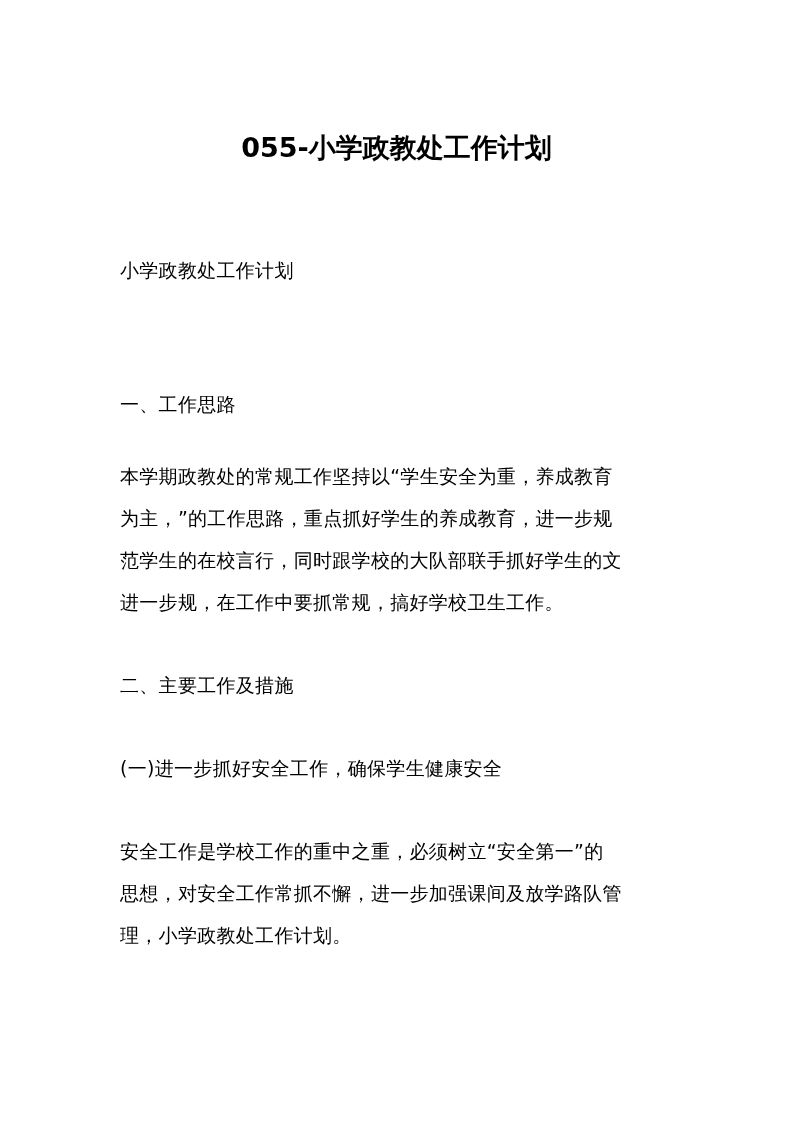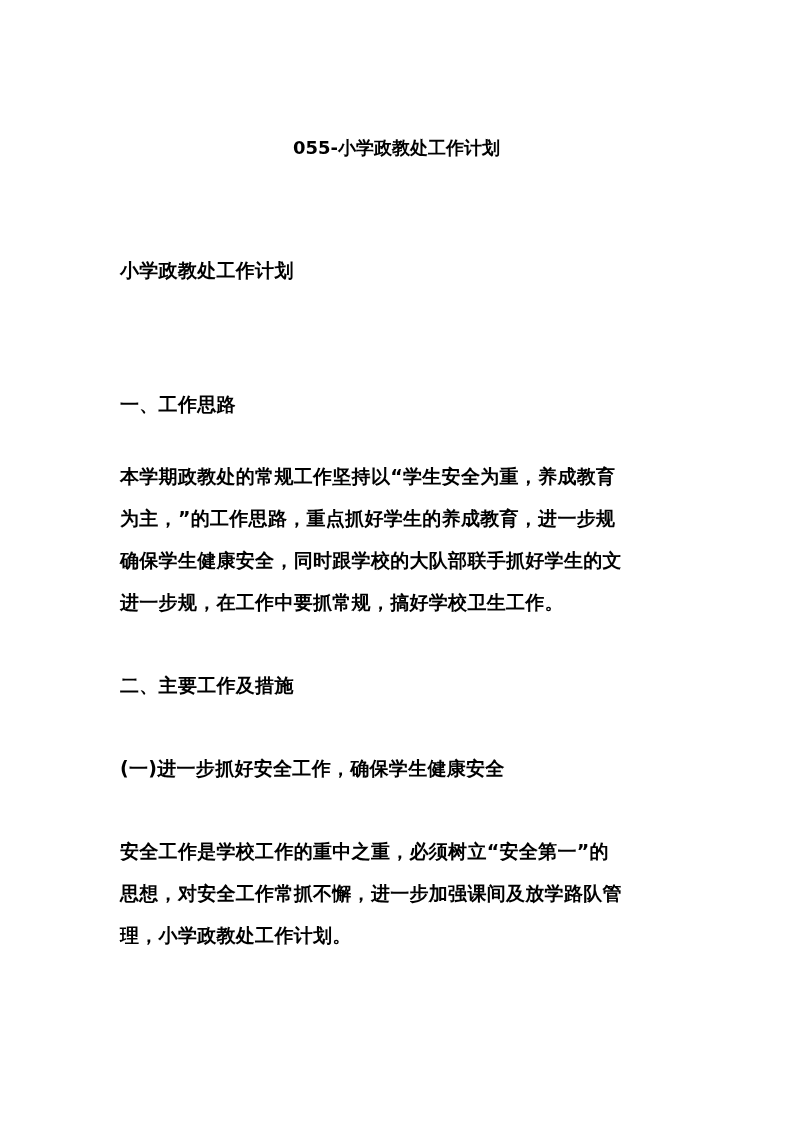--- a/index.html
+++ b/index.html
@@ -21,50 +21,49 @@
       width: 793px;
       height: 1122px;
       background: #ffffff;
     }
     .title {
       position: absolute;
       left: 0;
       width: 793px;
       top: 130px;
       text-align: center;
-      font-size: 18px;
+      font-size: 27px;
       font-weight: bold;
       line-height: 36px;
       white-space: nowrap;
     }
     .line {
       position: absolute;
       left: 120px;
       font-size: 19px;
       line-height: 26px;
       white-space: nowrap;
       letter-spacing: 0.3px;
-      font-weight: bold;
     }
   </style>
 </head>
 <body>
 
 <div class="page">
 
   <div class="title">055-小学政教处工作计划</div>
 
   <div class="line" style="top:257px">小学政教处工作计划</div>
 
   <div class="line" style="top:391px">一、工作思路</div>
 
   <div>
     <div class="line" style="top:463px">本学期政教处的常规工作坚持以“学生安全为重，养成教育</div>
     <div class="line" style="top:505px">为主，”的工作思路，重点抓好学生的养成教育，进一步规</div>
-    <div class="line" style="top:547px">确保学生健康安全，同时跟学校的大队部联手抓好学生的文</div>
+    <div class="line" style="top:547px">范学生的在校言行，同时跟学校的大队部联手抓好学生的文</div>
     <div class="line" style="top:589px">进一步规，在工作中要抓常规，搞好学校卫生工作。</div>
   </div>
 
   <div class="line" style="top:755px">(一)进一步抓好安全工作，确保学生健康安全</div>
 
   <div class="line" style="top:672px">二、主要工作及措施</div>
 
   <div>
     <div class="line" style="top:838px">安全工作是学校工作的重中之重，必须树立“安全第一”的</div>
     <div class="line" style="top:880px">思想，对安全工作常抓不懈，进一步加强课间及放学路队管</div>

